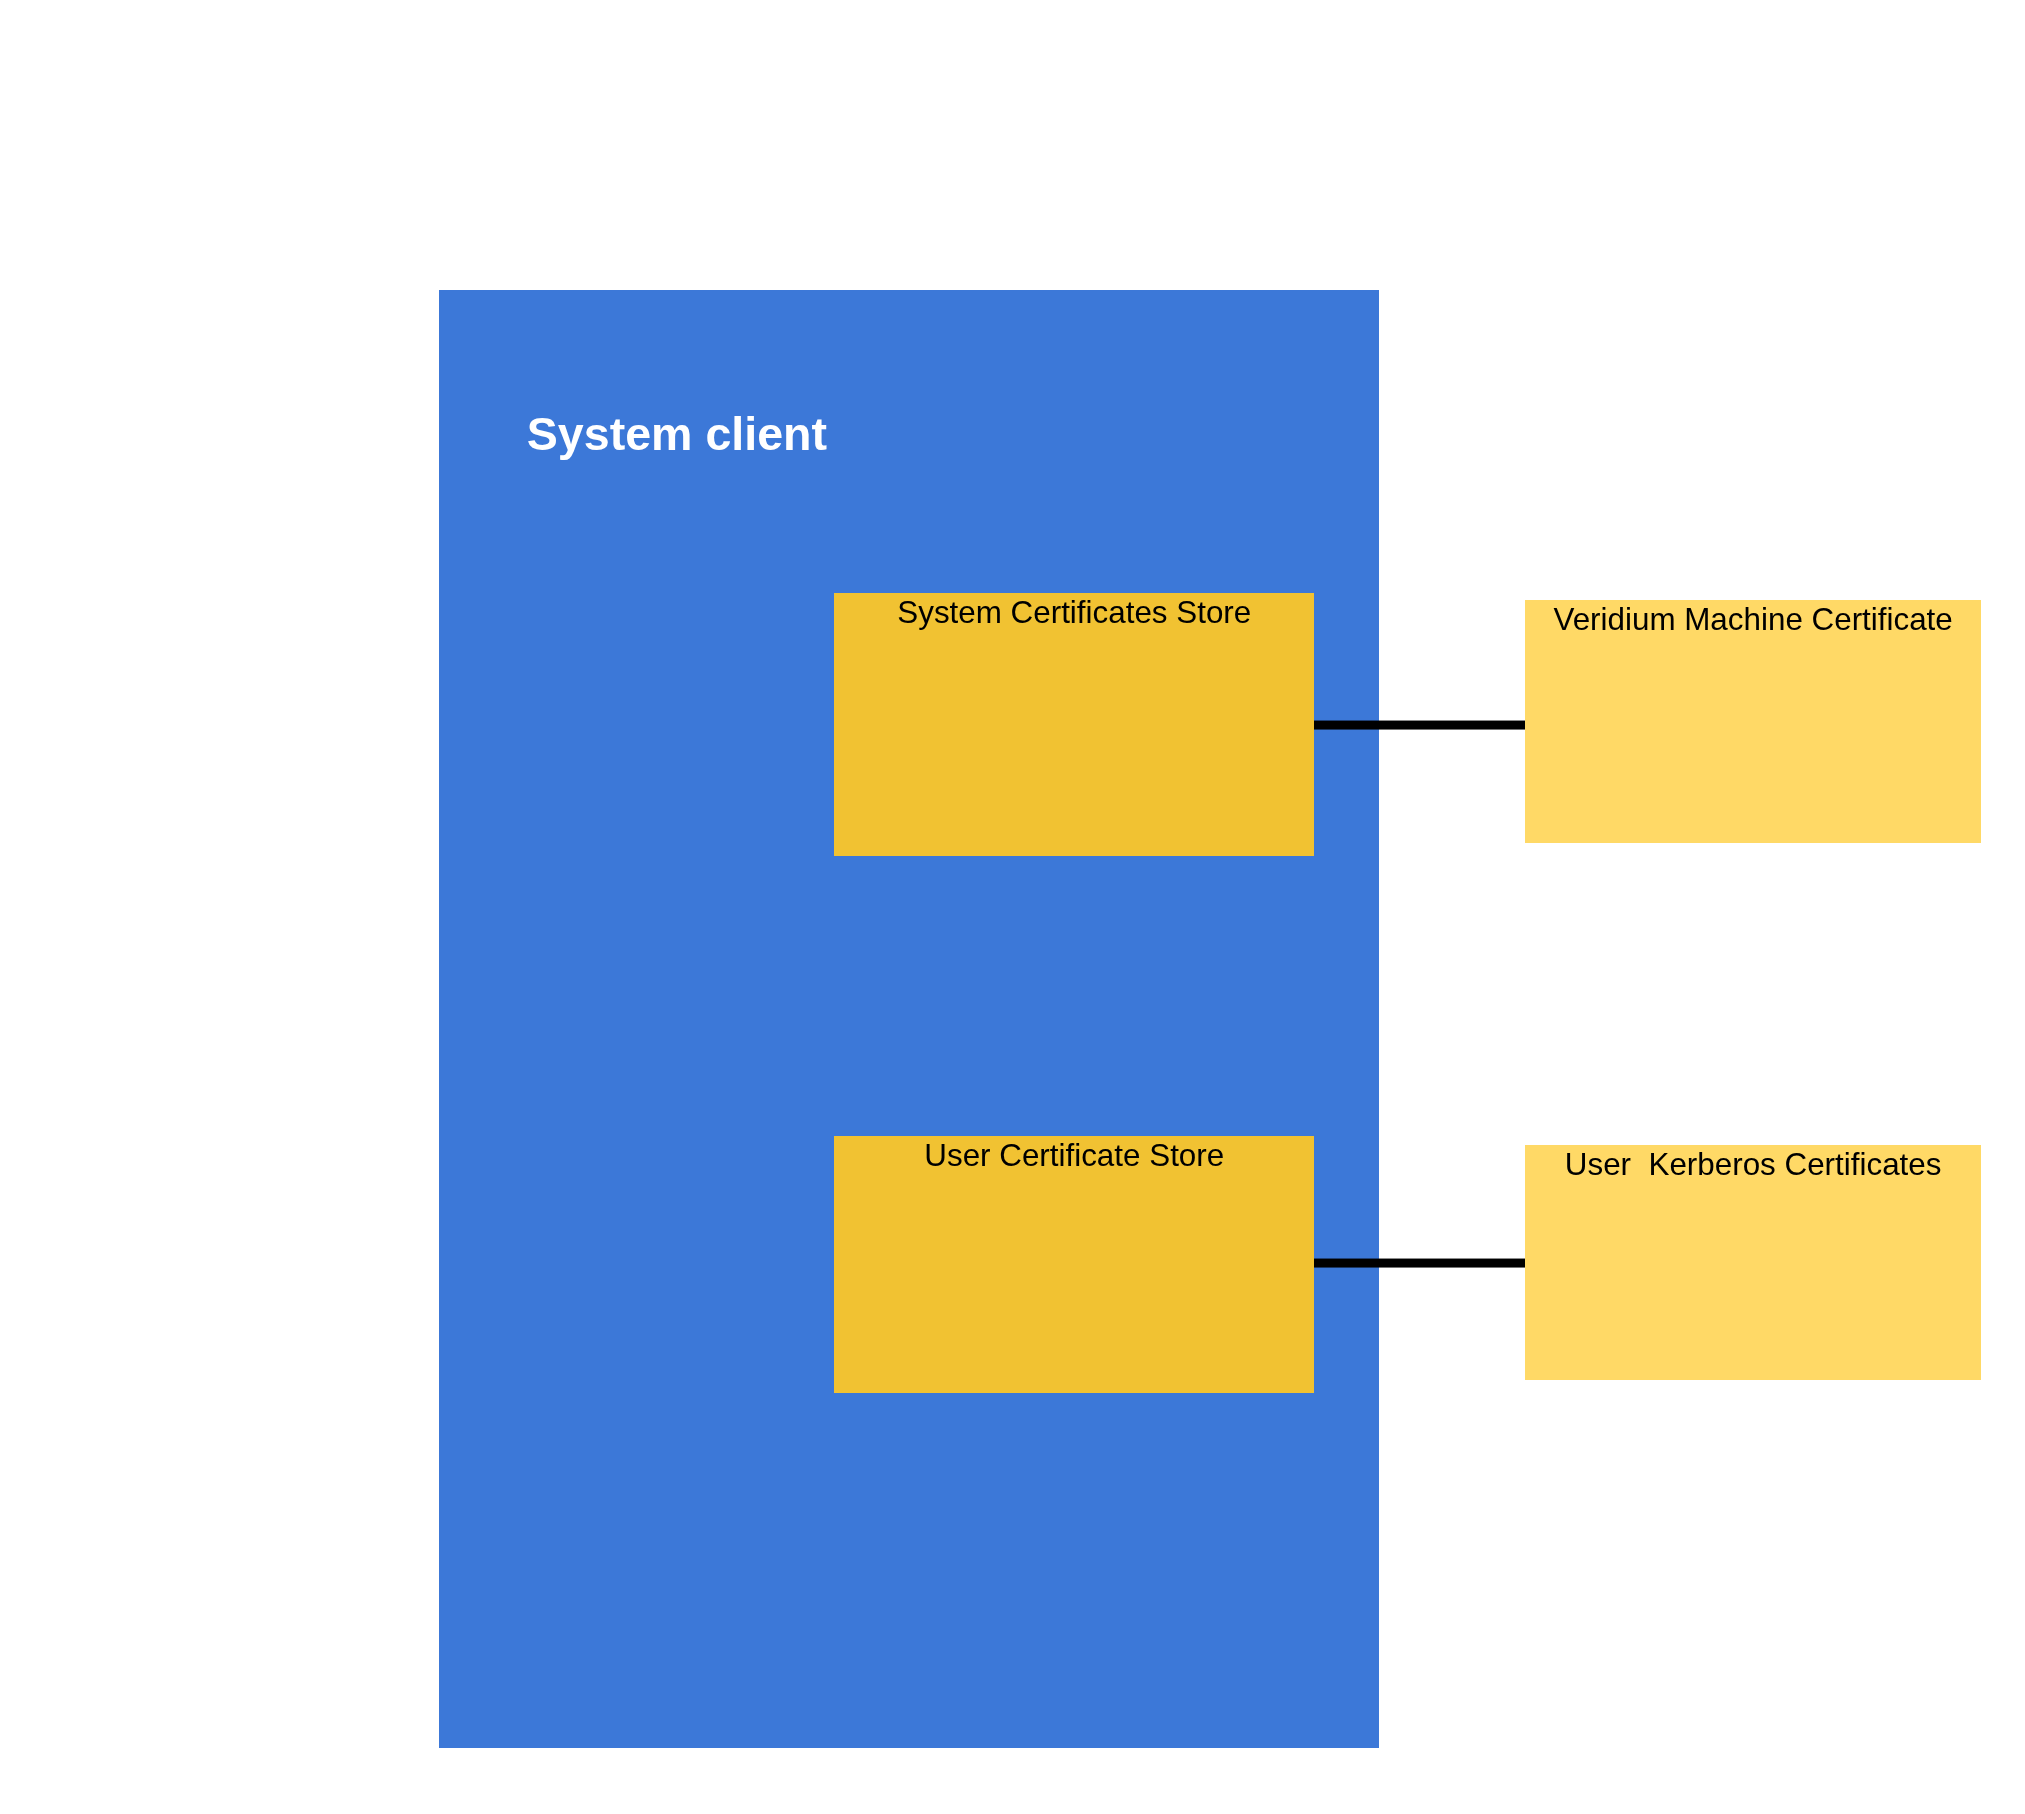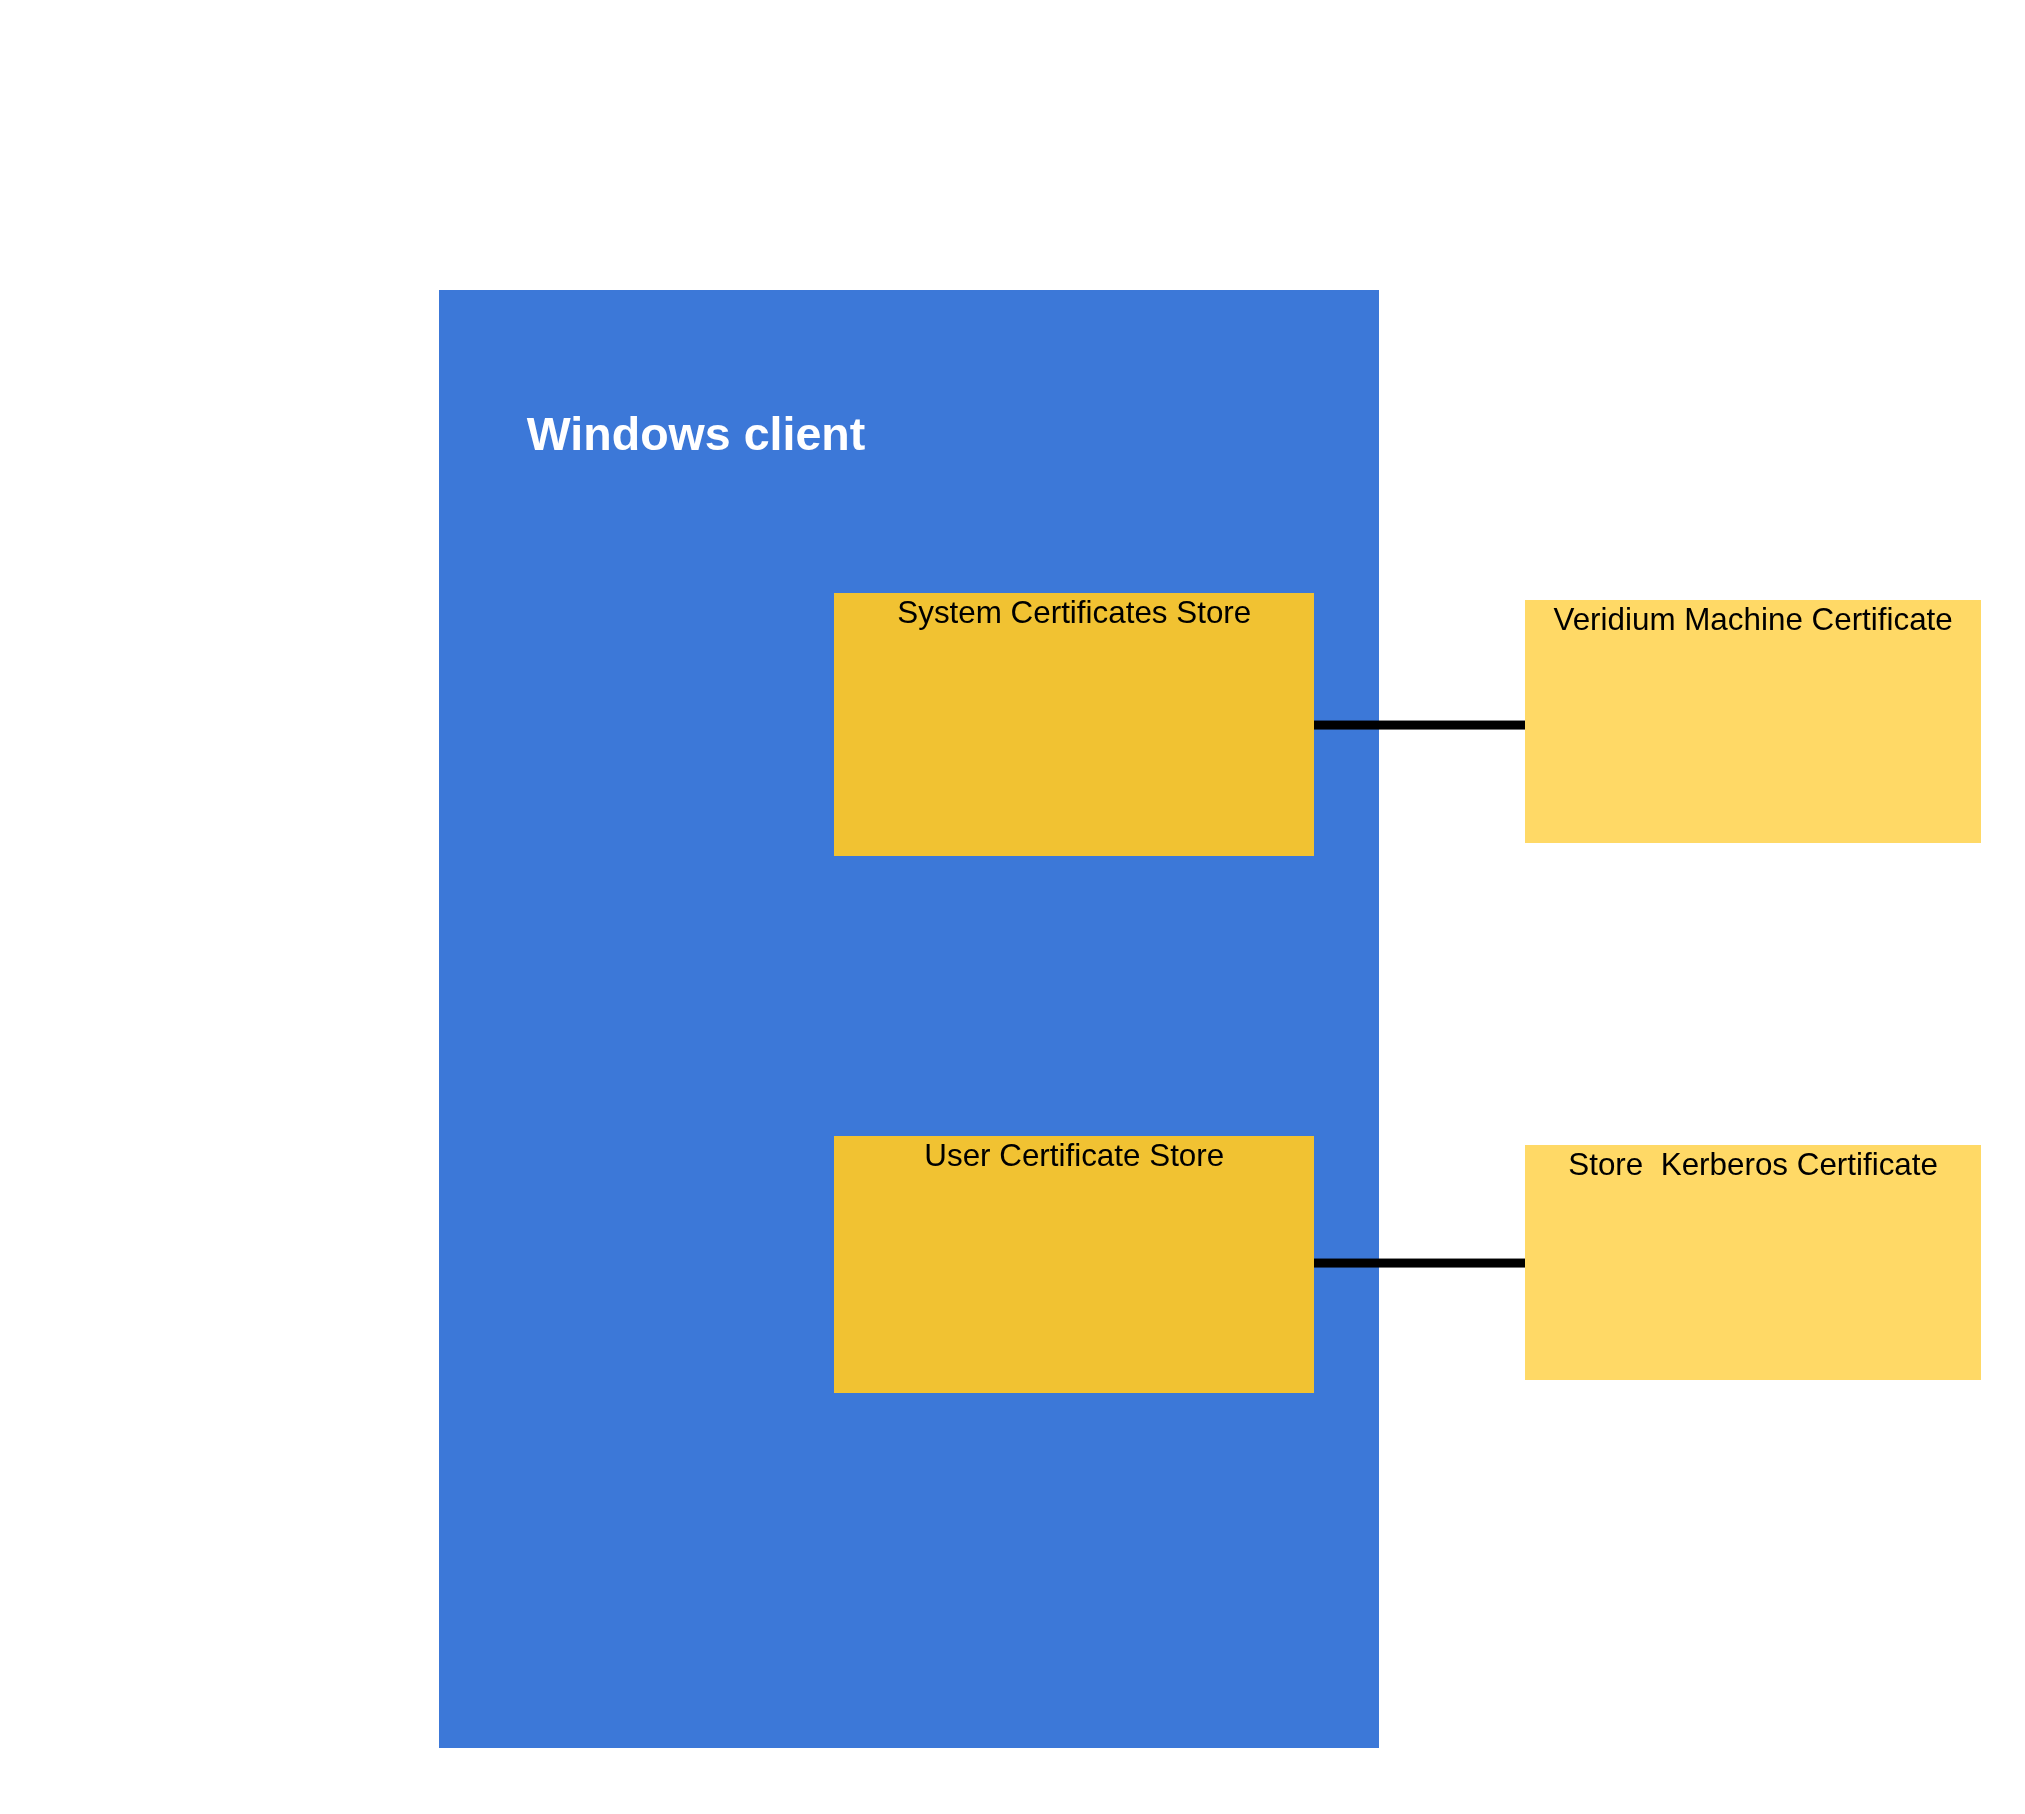--- a/index.html
+++ b/index.html
@@ -64,37 +64,37 @@
   }
   .connector-1 { left: 64.9%; width: 10.45%; top: 39.95%; }
   .connector-2 { left: 64.9%; width: 10.45%; top: 69.65%; }
 </style>
 </head>
 <body>
 
 <div class="canvas">
 
   <div class="windows-client">
-    <div class="container-title">Windows client</div>
+    <div class="container-title">System client</div>
   </div>
 
   <div class="node store-node node-system">
     <span class="node-label">System Certificates Store</span>
   </div>
 
   <div class="node store-node node-user">
     <span class="node-label">User Certificate Store</span>
   </div>
 
   <div class="connector connector-1"></div>
 
   <div class="connector connector-2"></div>
 
   <div class="node cert-node node-veridium">
     <span class="node-label">Veridium Machine Certificate</span>
   </div>
 
   <div class="node cert-node node-kerberos">
-    <span class="node-label">Store  Kerberos Certificate</span>
+    <span class="node-label">User  Kerberos Certificates</span>
   </div>
 
 </div>
 
 
 </body></html>

